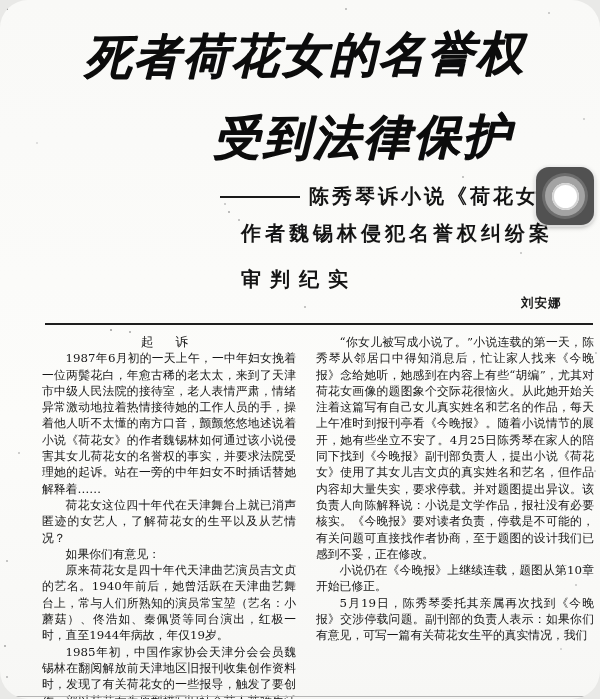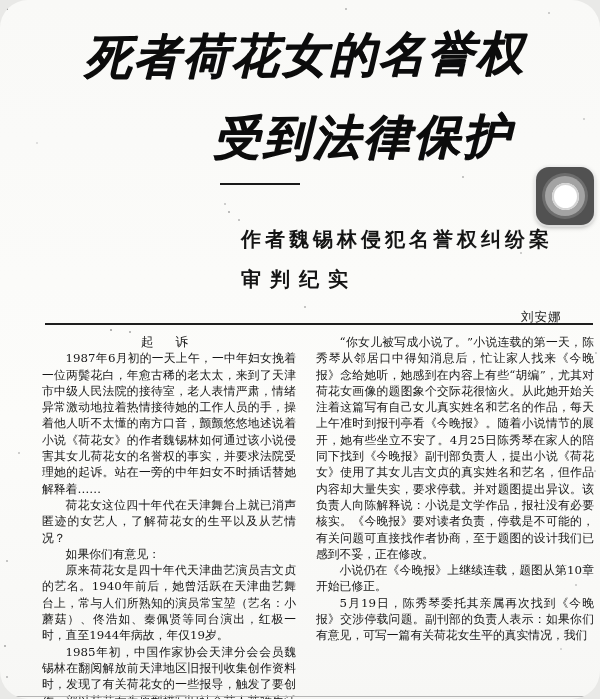--- a/index.html
+++ b/index.html
@@ -18,23 +18,23 @@
   .title-l1,.title-l2{position:absolute;margin:0;font-weight:900;font-style:italic;color:#0c0c0c;
      letter-spacing:2px;font-size:47px;line-height:1.4;white-space:nowrap;
      text-shadow:0.6px 0.8px 0 #111;}
   .title-l1{left:84px;top:22px;transform:rotate(-0.6deg);}
   .title-l2{left:213px;top:104px;letter-spacing:3px;transform:rotate(-0.4deg);}
   
   .sub{position:absolute;font-family:"DejaVu Sans","Liberation Sans",sans-serif;font-weight:bold;color:#141414;
        font-size:20px;white-space:nowrap;}
   .sub-l1{left:220px;top:183px;display:flex;align-items:center;letter-spacing:3px;}
   .dash{display:inline-block;width:80px;height:0;border-top:2.5px solid #1a1a1a;margin-right:9px;flex:none;}
-  .sub-l2{left:241px;top:226px;letter-spacing:4px;}
+  .sub-l2{left:241px;top:220px;letter-spacing:4px;}
   .sub-l3{left:241px;top:266px;letter-spacing:9px;}
-  .author{position:absolute;left:521px;top:309px;font-size:12.5px;font-weight:normal;letter-spacing:1px;
+  .author{position:absolute;left:521px;top:295px;font-size:12.5px;font-weight:bold;letter-spacing:1px;
           font-family:"DejaVu Serif","Liberation Serif",serif;}
   .rule{position:absolute;left:45px;top:323px;width:548px;height:2px;background:#1e1e1e;}
   .bottom-edge{position:absolute;left:0;top:696px;width:600px;height:1px;background:#b5b5b5;}
   
   .record-btn{position:absolute;left:536px;top:167px;width:58px;height:58px;border-radius:13px;
       background:#515151;display:flex;align-items:center;justify-content:center;cursor:pointer;
       box-shadow:0 0 0 2px rgba(240,240,240,.55),0 2px 5px rgba(0,0,0,.35);z-index:5;}
   .rec-outer{width:40px;height:40px;border-radius:50%;background:#a3a3a3;
       box-shadow:0 0 0 3px #6d6d6d;display:flex;align-items:center;justify-content:center;}
   .rec-inner{width:27px;height:27px;border-radius:50%;background:#ffffff;
@@ -54,20 +54,21 @@
 <body>
 
 <div class="page">
   <div class="noise"></div>
 
   <h1 class="title-l1">死者荷花女的名誉权</h1>
   <h1 class="title-l2">受到法律保护</h1>
 
   <div class="sub sub-l1">
     <span class="dash"></span>
+    <span>陈秀琴诉小说《荷花女</span>
   </div>
   <div class="sub sub-l2">作者魏锡林侵犯名誉权纠纷案</div>
   <div class="sub sub-l3">审判纪实</div>
 
   <div class="author">刘安娜</div>
 
   <div class="rule"></div>
 
   <div class="record-btn">
     <div class="rec-outer">

